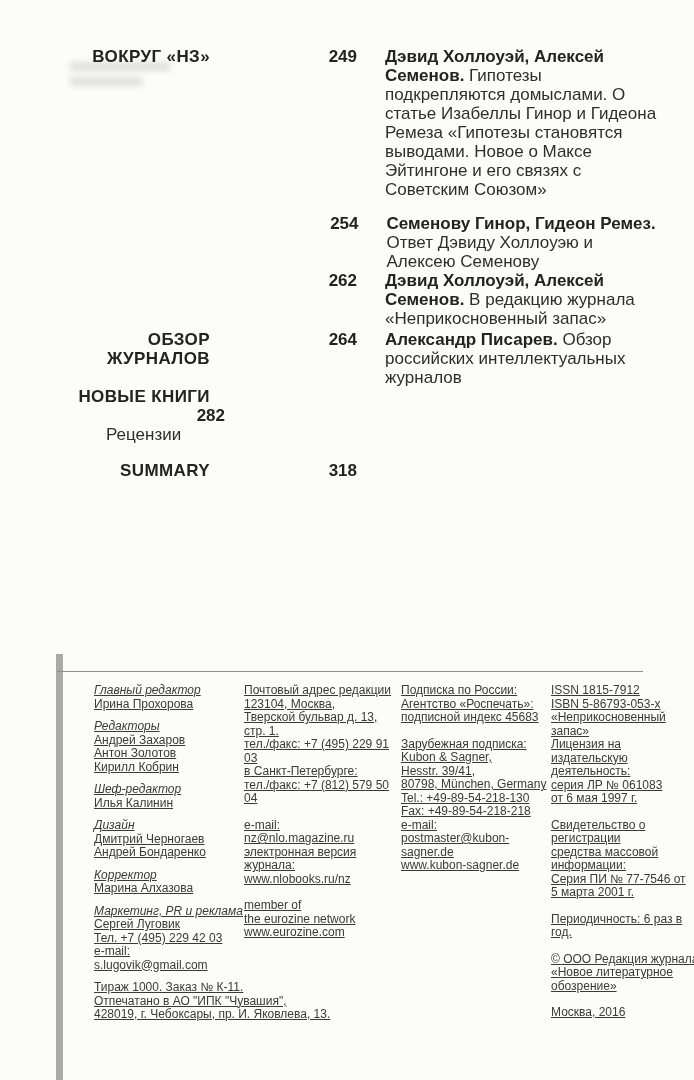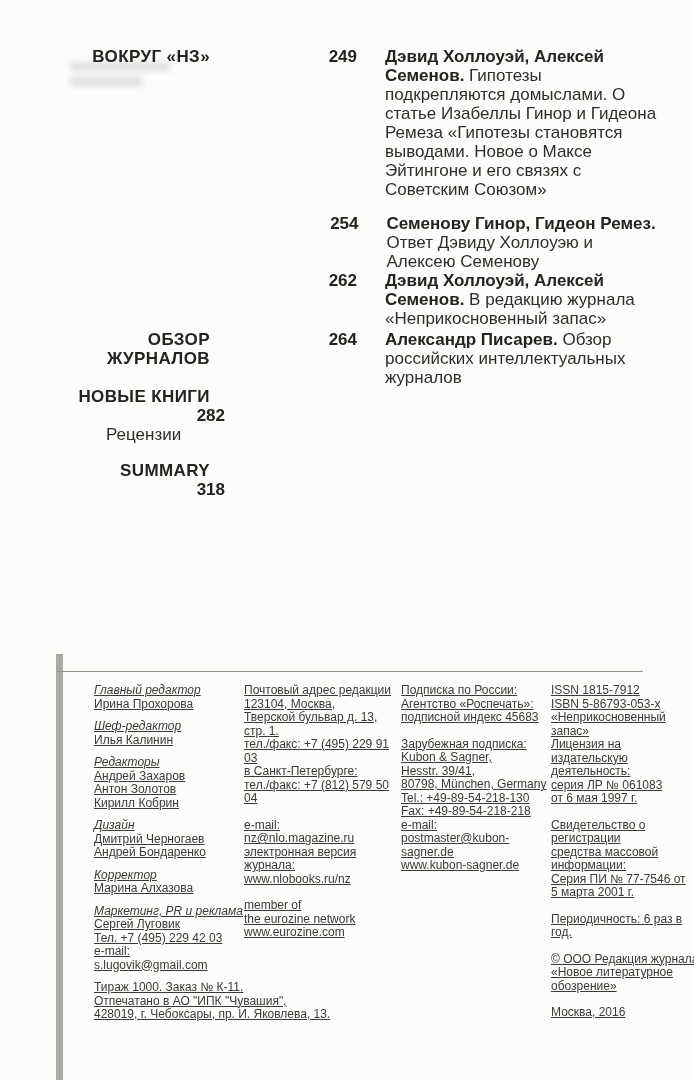--- a/index.html
+++ b/index.html
@@ -18,21 +18,21 @@
       linear-gradient(#4a4a4a 0 0) no-repeat 0 2px/100px 9px,
       linear-gradient(#4a4a4a 0 0) no-repeat 0 17px/72px 9px;
   }
 
   
   .toc{position:absolute;left:78px;top:47px;width:582px;font-size:17px;line-height:19px;}
   .toc-row{display:flex;align-items:flex-start;}
   .toc-row:nth-child(2){margin-top:15px;justify-content:center;}
   .toc-row:nth-child(4){margin-top:2px;}
   .toc-row:nth-child(5){flex-direction:column;}
-  .toc-row:nth-child(6){margin-top:17px;flex-direction:column;}
+  .toc-row:nth-child(6){margin-top:17px;}
   .toc-head{flex:none;width:132px;text-align:right;font-weight:700;letter-spacing:.4px;color:#232321;}
   .toc-page{flex:none;width:147px;text-align:right;font-weight:700;color:#232321;}
   .toc-entry{margin-left:28px;width:272px;color:#2e2e2c;}
   .toc-entry b{font-weight:700;color:#232321;}
 
   
   .left-bar{position:absolute;left:56px;top:654px;width:7px;height:426px;background:#a9a9a5;}
   .rule{position:absolute;left:57px;top:671px;width:586px;height:1px;background:#8f8f8b;}
 
   .colophon{
@@ -120,31 +120,31 @@
   <section class="colophon">
 
     <div class="col col1">
       <div class="group">
         <div class="role">Главный редактор</div>
         <div>
             <div>Ирина Прохорова</div>
           </div>
       </div>
       <div class="group">
-        <div class="role">Шеф-редактор</div>
-        <div>
-            <div>Илья Калинин</div>
-          </div>
-      </div>
-      <div class="group">
         <div class="role">Редакторы</div>
         <div>
             <div>Андрей Захаров</div>
             <div>Антон Золотов</div>
             <div>Кирилл Кобрин</div>
+          </div>
+      </div>
+      <div class="group">
+        <div class="role">Шеф-редактор</div>
+        <div>
+            <div>Илья Калинин</div>
           </div>
       </div>
       <div class="group">
         <div class="role">Дизайн</div>
         <div>
             <div>Дмитрий Черногаев</div>
             <div>Андрей Бондаренко</div>
           </div>
       </div>
       <div class="group">

